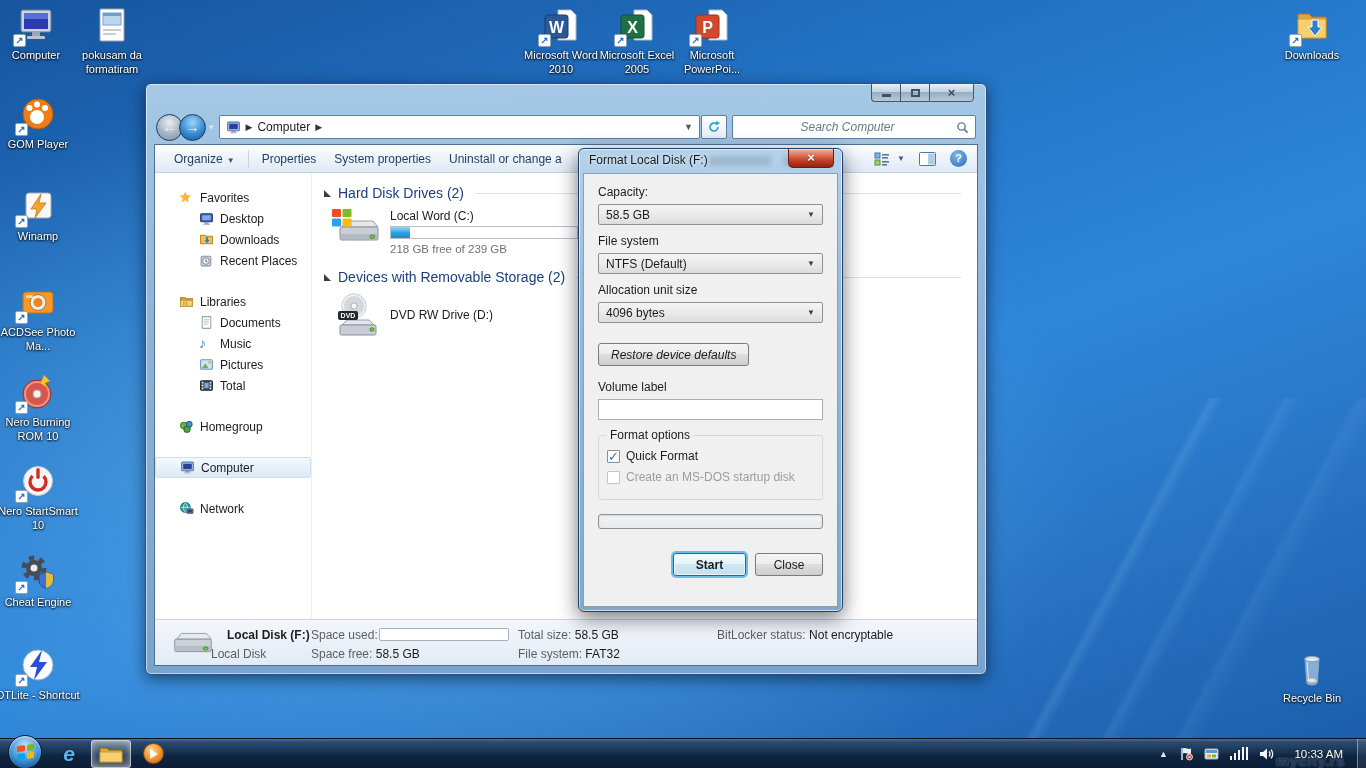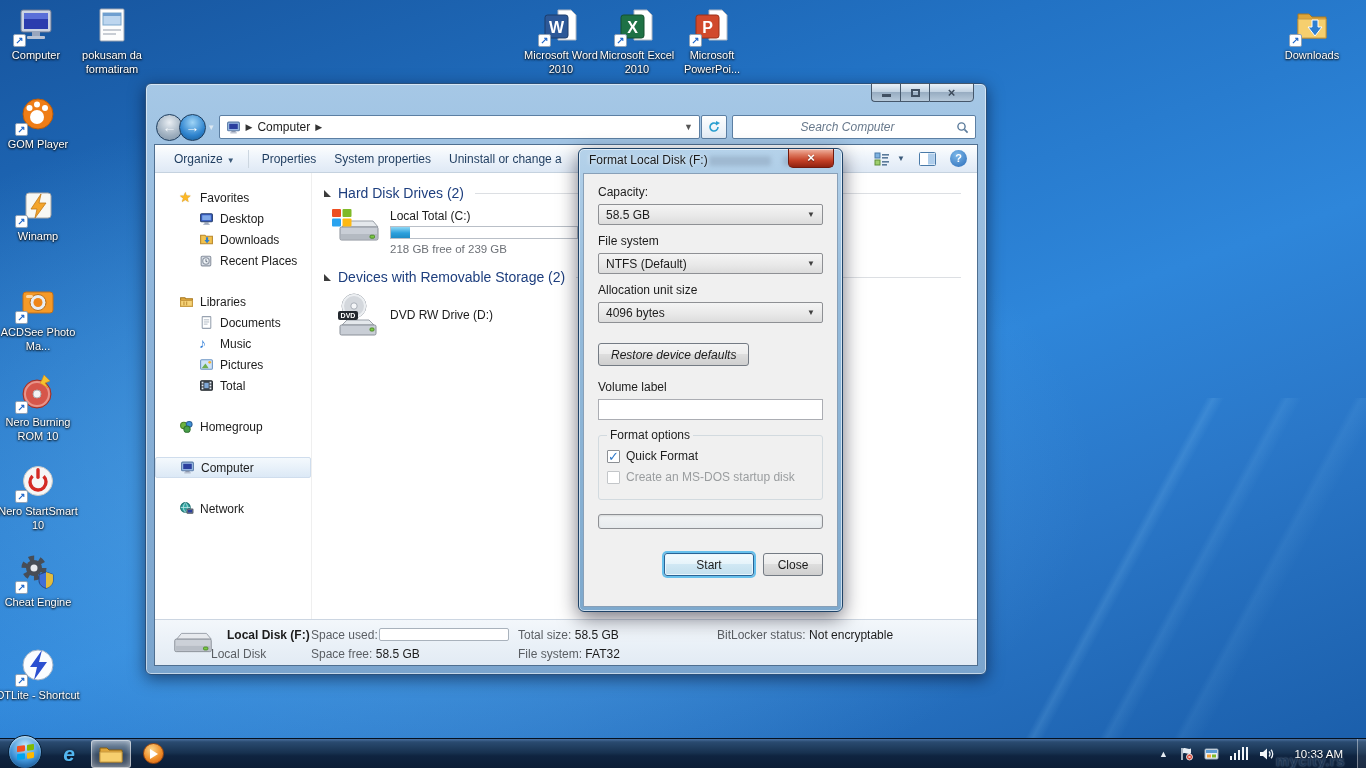--- a/index.html
+++ b/index.html
@@ -140,24 +140,24 @@
   .cb { width:13px; height:13px; background:#fff; border:1px solid #8b8f94; border-radius:1px;
       position:relative; flex:0 0 auto; }
   .cb.checked::after { content:"✓"; position:absolute; left:0; top:-2px; color:#2e78c8;
       font-size:13px; font-weight:bold; }
   .cb.disabled { border-color:#c3c6c9; }
   .cbrow.disabled span:last-child { color:#9a9d9f; }
   .progress { height:15px; border:1px solid #8e9094; border-radius:3px;
       background:linear-gradient(#f2f4f5,#e7ebee); box-shadow:inset 0 1px 2px rgba(0,0,0,.12);
       margin:4px 0 24px; }
   .dlg-btnrow { display:flex; justify-content:flex-end; gap:9px; }
-  .btn.default { width:90px; border:1px solid #2a6496;
+  .btn.default { width:73px; border:1px solid #2a6496;
       box-shadow:0 0 0 2px #67c0ec, inset 0 0 0 1px #e9f6fc;
-      background:linear-gradient(#f5fbfe,#e4f3fa 50%,#d0e8f4 50%,#c2dfee); }
-  .btn.plain { width:60px; }
+      background:linear-gradient(#f5fbfe,#e4f3fa 50%,#d0e8f4 50%,#c2dfee);font-weight:bold; }
+  .btn.plain { width:68px; }
 
   
   .taskbar { position:absolute; left:0; bottom:0; width:1366px; height:30px;
       background:linear-gradient(#4a6f9e 0%, #2a4b70 10%, #17314f 48%, #0f2440 58%, #0c1e36 100%);
       border-top:1px solid #05101e; display:flex; align-items:center; }
   .orb { position:relative; width:34px; height:34px; margin:-4px 6px 0 8px; border-radius:50%;
       background:radial-gradient(circle at 50% 30%, #bfe6fb, #3f93d8 55%, #0c3f78 95%);
       border:1px solid #072038; box-shadow:inset 0 1px 2px rgba(255,255,255,.7); }
   .flagw { position:absolute; left:8px; top:9px; width:17px; height:14px; transform:skewY(-8deg); }
   .flagw i { position:absolute; width:7.5px; height:6px; border-radius:1px; }
@@ -315,21 +315,21 @@
 
   <div class="dicon" style="left:595px;top:5px">
     <div class="ig">
       <svg width="44" height="40" viewBox="0 0 40 40">
           <path d="M17 5 h13 l5 5 v25 h-18 z" fill="#fff" stroke="#b0b8c4"></path>
           <rect x="4" y="10" width="23" height="23" rx="2.5" fill="#1e7145" stroke="#14502f"></rect>
           <text x="15.5" y="27.5" font-size="16" font-weight="bold" fill="#fff" text-anchor="middle">X</text>
         </svg>
       <span class="sc">↗</span>
     </div>
-    <div class="dlabel">Microsoft Excel 2010</div>
+    <div class="dlabel">Microsoft Excel 2005</div>
   </div>
 
   <div class="dicon" style="left:670px;top:5px">
     <div class="ig">
       <svg width="44" height="40" viewBox="0 0 40 40">
           <path d="M17 5 h13 l5 5 v25 h-18 z" fill="#fff" stroke="#b0b8c4"></path>
           <rect x="4" y="10" width="23" height="23" rx="2.5" fill="#d1492c" stroke="#9c3018"></rect>
           <text x="15.5" y="27.5" font-size="16" font-weight="bold" fill="#fff" text-anchor="middle">P</text>
         </svg>
       <span class="sc">↗</span>
@@ -342,20 +342,31 @@
       <svg width="44" height="40" viewBox="0 0 40 40">
           <path d="M6 9 h11 l3 3 h14 v21 h-28 z" fill="#dfa63a" stroke="#a87820"></path>
           <path d="M6 14 h28 v19 h-28 z" fill="#f6cf6e" stroke="#c89a40"></path>
           <polygon points="20,15 26,15 26,22 30,22 23,31 16,22 20,22" fill="#2e7fd0" stroke="#fff"></polygon>
         </svg>
       <span class="sc">↗</span>
     </div>
     <div class="dlabel">Downloads</div>
   </div>
 
+  <div class="dicon" style="left:1270px;top:648px">
+    <div class="ig">
+      <svg width="44" height="40" viewBox="0 0 40 40">
+          <path d="M13 11 h14 l-1.6 23 c-0.1 2 -2 3 -5.4 3 s-5.3 -1 -5.4 -3 z" fill="#dbe9f2" fill-opacity="0.55" stroke="#8fa8ba"></path>
+          <ellipse cx="20" cy="11" rx="7.2" ry="2.6" fill="#eef6fb" fill-opacity="0.85" stroke="#8fa8ba"></ellipse>
+          <ellipse cx="20" cy="32.5" rx="4.4" ry="2" fill="#e6e6e2" stroke="#c0c0ba"></ellipse>
+          <path d="M15.2 14 l1.3 19" stroke="#ffffff" stroke-opacity="0.8"></path>
+        </svg>
+    </div>
+    <div class="dlabel">Recycle Bin</div>
+  </div>
 
   <div class="window">
     <div class="win-caption">
       <div class="winbtns">
         <div class="winbtn">
             <span class="glyph-min"></span>
           </div>
         <div class="winbtn">
             <span class="glyph-max"></span>
           </div>
@@ -563,21 +574,21 @@
                 <rect x="11" y="27" width="36" height="5" fill="#b4bac2"></rect>
                 <rect x="40" y="28.2" width="4.5" height="3" rx="1" fill="#7ac943" stroke="#4e8c2a"></rect>
                 <g>
                   <rect x="2" y="2" width="9" height="8" rx="1" fill="#ee4f22"></rect>
                   <rect x="12.5" y="2" width="9" height="8" rx="1" fill="#7fba28"></rect>
                   <rect x="2" y="11.5" width="9" height="8" rx="1" fill="#2aa3ef"></rect>
                   <rect x="12.5" y="11.5" width="9" height="8" rx="1" fill="#fdb913"></rect>
                 </g>
               </svg>
             <div class="dtext">
-              <div class="dname">Local Total (C:)</div>
+              <div class="dname">Local Word (C:)</div>
               <div class="capbar">
                   <div class="capfill" style="width: 10%;"></div>
                 </div>
               <div class="ddetail">218 GB free of 239 GB</div>
             </div>
           </div>
           <div class="ghdr">
             <span class="gtri"></span>
             <span class="gtitle">Devices with Removable Storage (2)</span>
             <span class="grule"></span>

